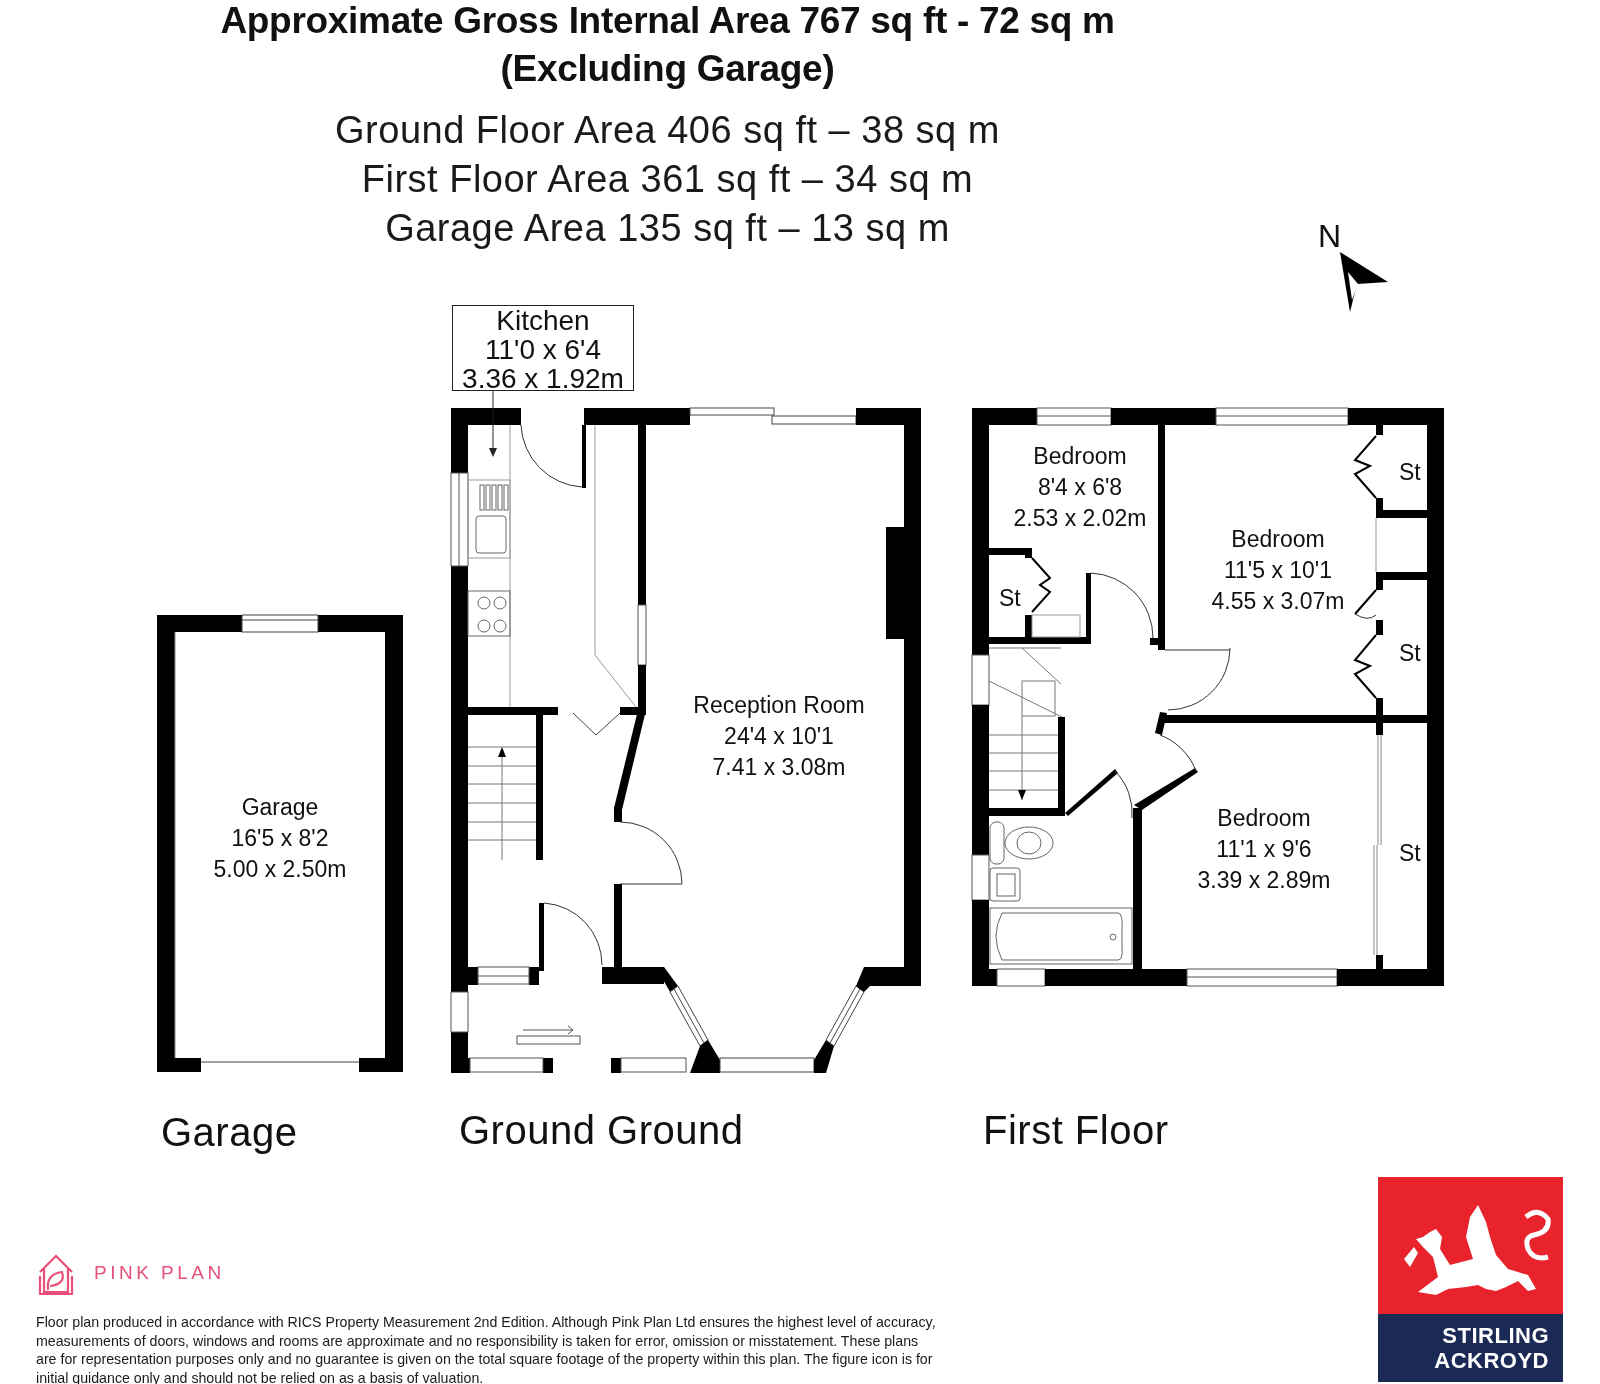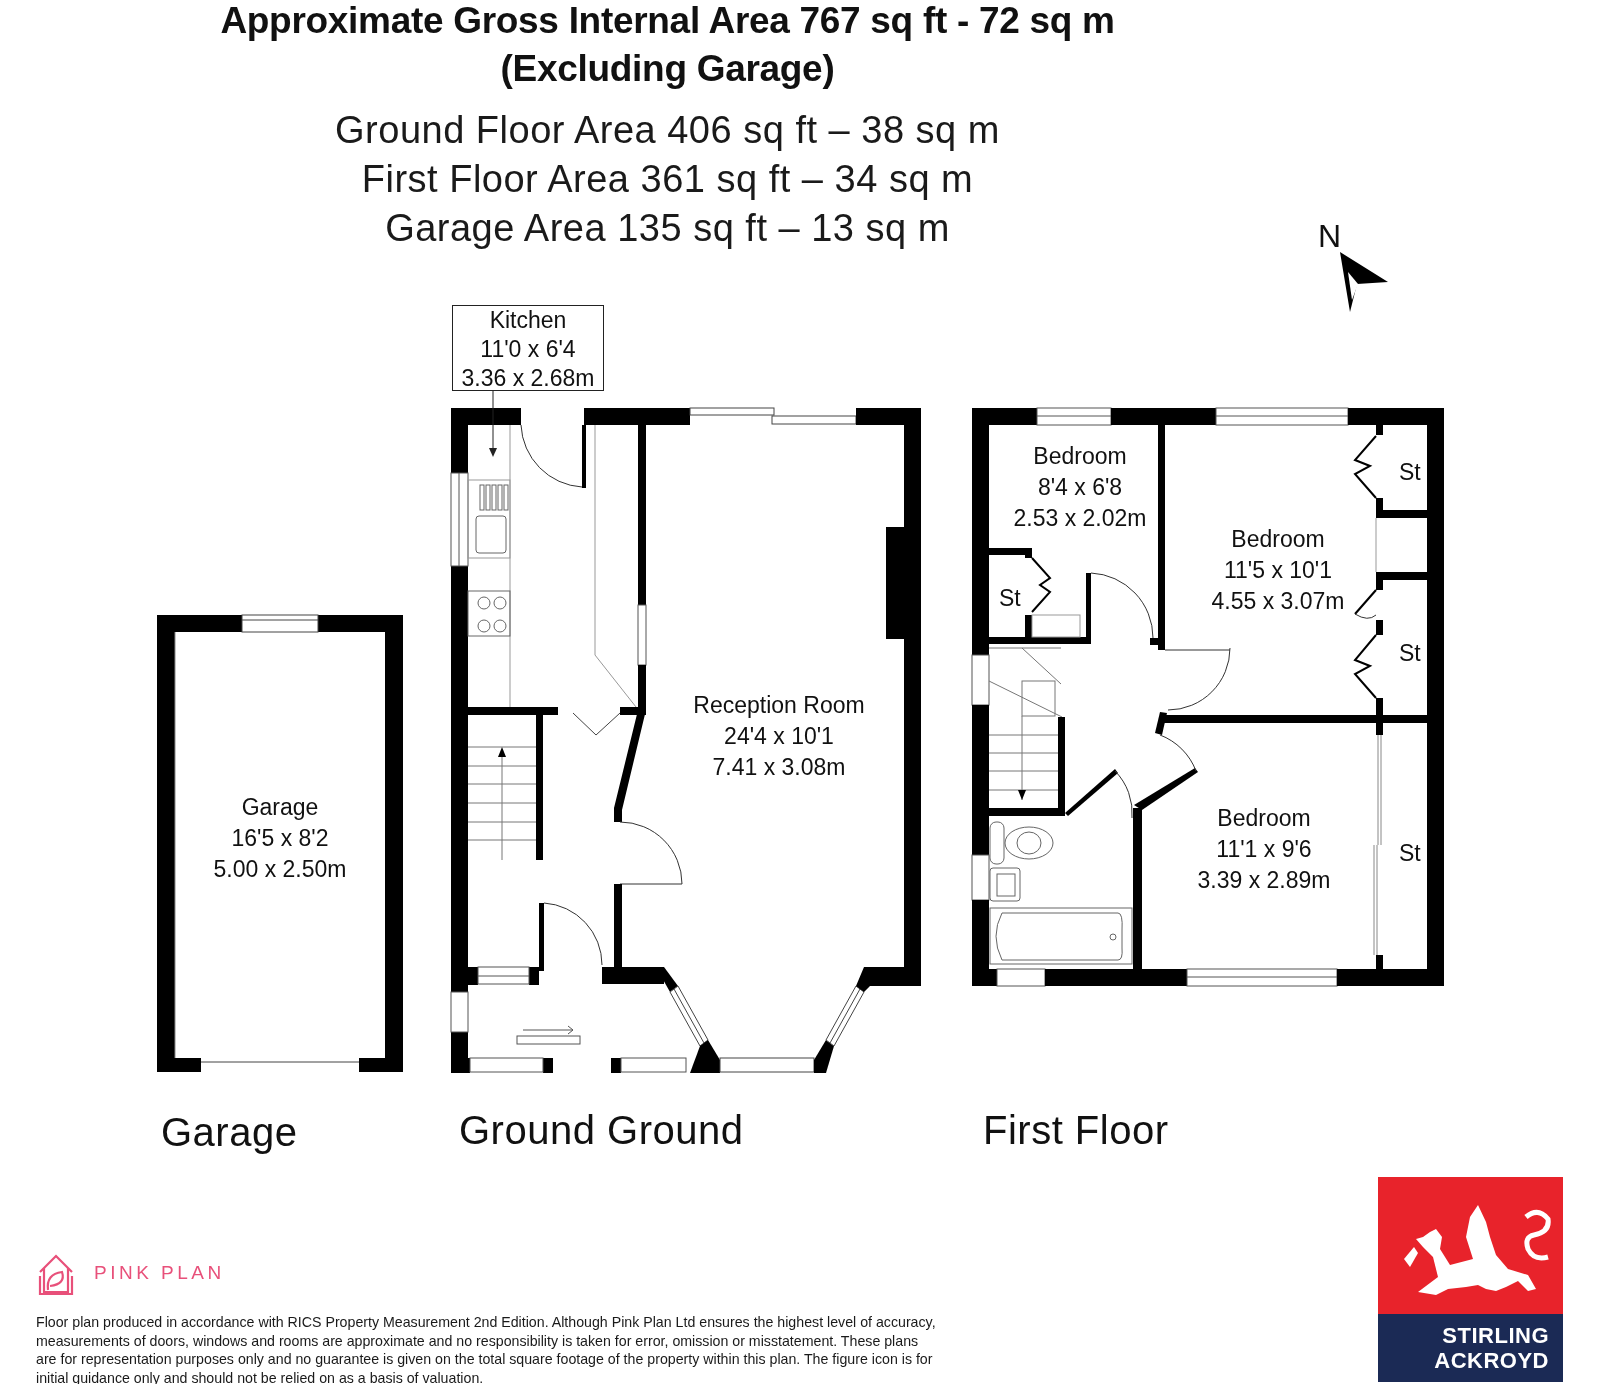--- a/index.html
+++ b/index.html
@@ -4,21 +4,21 @@
 <style>
   html, body { margin: 0; padding: 0; background: #ffffff; }
   body { width: 1600px; height: 1384px; position: relative; overflow: hidden; font-family: "Liberation Sans", sans-serif; color: #111; }
   .hdr { position: absolute; left: 0; width: 1335px; text-align: center; }
   .hdr-bold { font-weight: bold; font-size: 37px; letter-spacing: -0.3px; }
   .hdr-light { font-size: 38px; color: #1a1a1a; letter-spacing: 0.5px; margin-top: 12px; }
   svg.plan { position: absolute; left: 0; top: 0; }
   .room-label { position: absolute; text-align: center; font-size: 23px; line-height: 31px; color: #111; white-space: nowrap; transform: translateX(-50%); }
   .st-label { position: absolute; font-size: 23px; color: #111; }
   .floor-label { position: absolute; font-size: 40px; color: #111; letter-spacing: 0.5px; }
-  .kitchen-box { position: absolute; left: 452px; top: 305px; width: 152px; height: 86px; border: 1.5px solid #222; text-align: center; font-size: 23px; line-height: 29px; box-sizing: border-box; padding-top: 0px; }
+  .kitchen-box { position: absolute; left: 452px; top: 305px; width: 182px; height: 86px; border: 1.5px solid #222; text-align: center; font-size: 28px; line-height: 29px; box-sizing: border-box; padding-top: 0px; }
   .north-n { position: absolute; left: 1318px; top: 218px; font-size: 32px; }
   .pink-logo { position: absolute; left: 36px; top: 1252px; width: 40px; height: 44px; }
   .pink-text { position: absolute; left: 94px; top: 1262px; font-size: 19px; color: #e8507a; letter-spacing: 3.5px; }
   .disclaimer { position: absolute; left: 36px; top: 1313px; width: 900px; font-size: 14.2px; line-height: 18.5px; color: #1a1a1a; }
   .sa-logo { position: absolute; left: 1378px; top: 1177px; width: 185px; height: 233px; }
   .sa-red { position: absolute; left: 0; top: 0; width: 185px; height: 137px; background: #e8232b; }
   .sa-blue { position: absolute; left: 0; top: 137px; width: 185px; height: 68px; background: #1b2a55; }
   .sa-text { position: absolute; right: 14px; top: 9px; text-align: right; color: #fff; font-weight: bold; font-size: 22px; line-height: 25px; letter-spacing: 0.5px; }
 </style>
 </head>
@@ -240,21 +240,21 @@
     <rect x="1045" y="969" width="142" height="17" fill="#000"></rect>
     <rect x="1187" y="969" width="150" height="17" fill="#fff" stroke="#555" stroke-width="1"></rect>
     <line x1="1187" y1="977" x2="1337" y2="977" stroke="#555" stroke-width="1"></line>
     <rect x="1337" y="969" width="107" height="17" fill="#000"></rect>
   </g>
 </svg>
 
 <div class="kitchen-box">
   <div>Kitchen</div>
   <div>11'0 x 6'4</div>
-  <div>3.36 x 2.68m</div>
+  <div>3.36 x 1.92m</div>
 </div>
 
 <div class="room-label" style="left:779px; top:690px;">
   <div>Reception Room</div>
   <div>24'4 x 10'1</div>
   <div>7.41 x 3.08m</div>
 </div>
 
 <div class="room-label" style="left:280px; top:792px;">
   <div>Garage</div>

